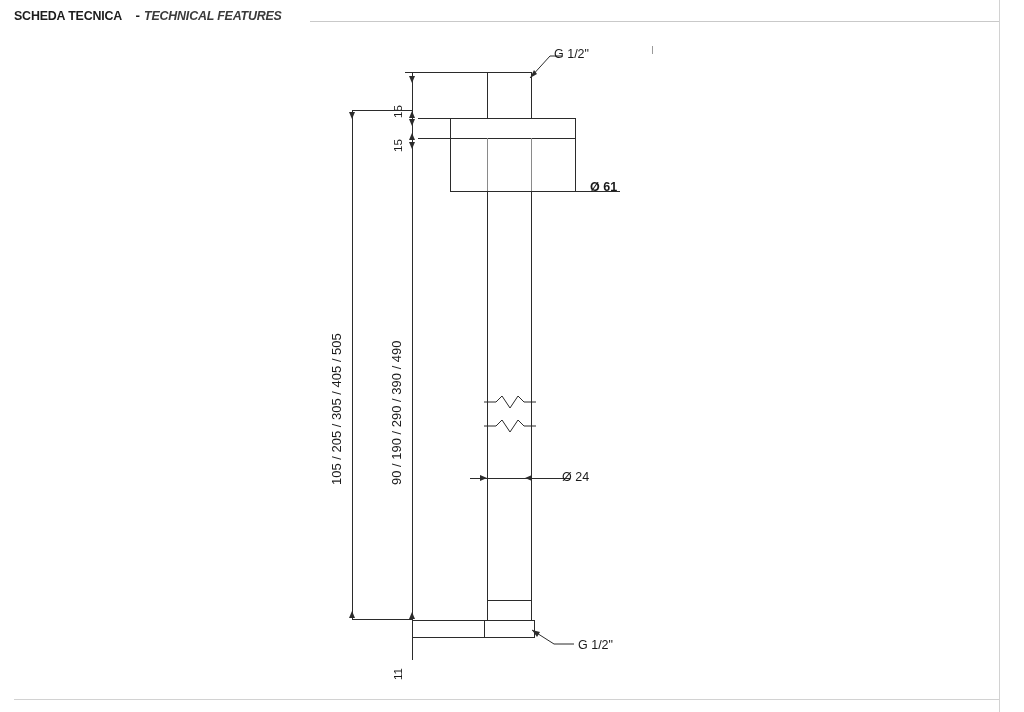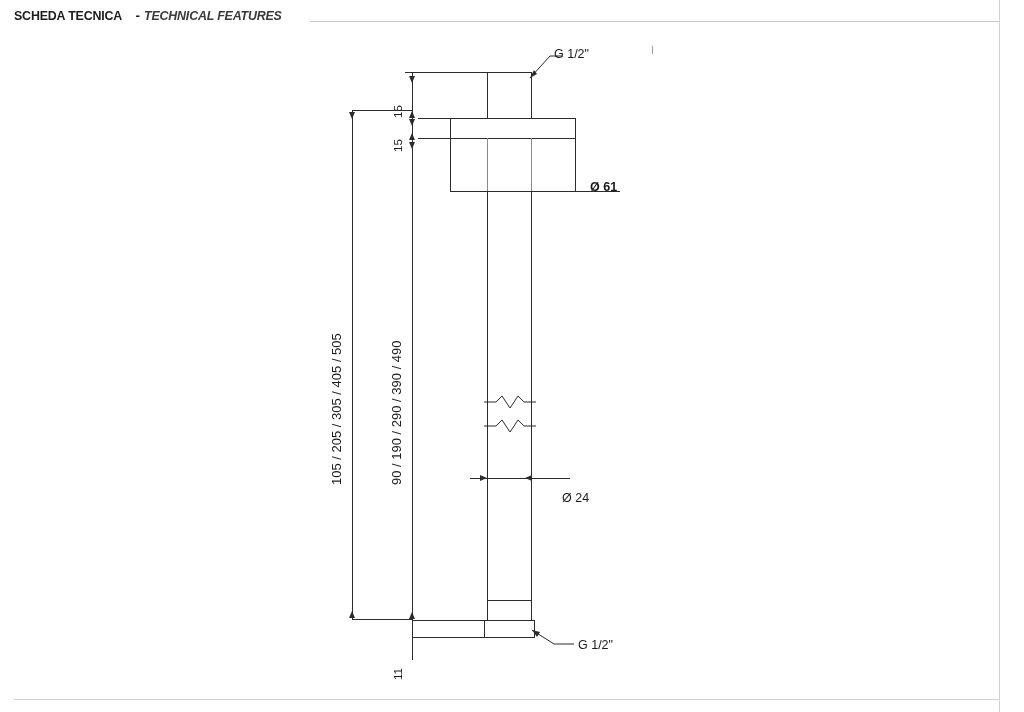--- a/index.html
+++ b/index.html
@@ -176,21 +176,21 @@
   <div class="lbl" style="left:554px; top:47px;">G 1/2"</div>
 
   <div class="ln v1" style="left:652px; top:46px; height:8px; background:#9a9a9a;"></div>
 
   <div class="ln h1" style="left:450px; top:191px; width:170px;"></div>
   <div class="lbl" style="left:590px; top:180px;font-weight:bold;">Ø 61</div>
 
   <div class="ln h1" style="left:470px; top:478px; width:100px;"></div>
   <div class="arrow-right" style="left:480px; top:475px;"></div>
   <div class="arrow-left" style="left:525px; top:475px;"></div>
-  <div class="lbl" style="left:562px; top:470px;margin-top:21px;">Ø 24</div>
+  <div class="lbl" style="left:562px; top:470px;">Ø 24</div>
 
   <svg style="position:absolute; left:530px; top:628px;" width="46" height="22" viewBox="0 0 46 22">
     <path d="M2 2 L24 16 L44 16" fill="none" stroke="#2b2b2b" stroke-width="1"></path>
     <path d="M2 2 L10 4 L7 9 Z" fill="#2b2b2b"></path>
   </svg>
   <div class="lbl" style="left:578px; top:638px;">G 1/2"</div>
 
   <div class="ln v1" style="left:412px; top:72px; height:48px;"></div>
   <div class="ln h1" style="left:405px; top:72px; width:82px;"></div>
   <div class="arrow-dn" style="left:409px; top:76px;"></div>

